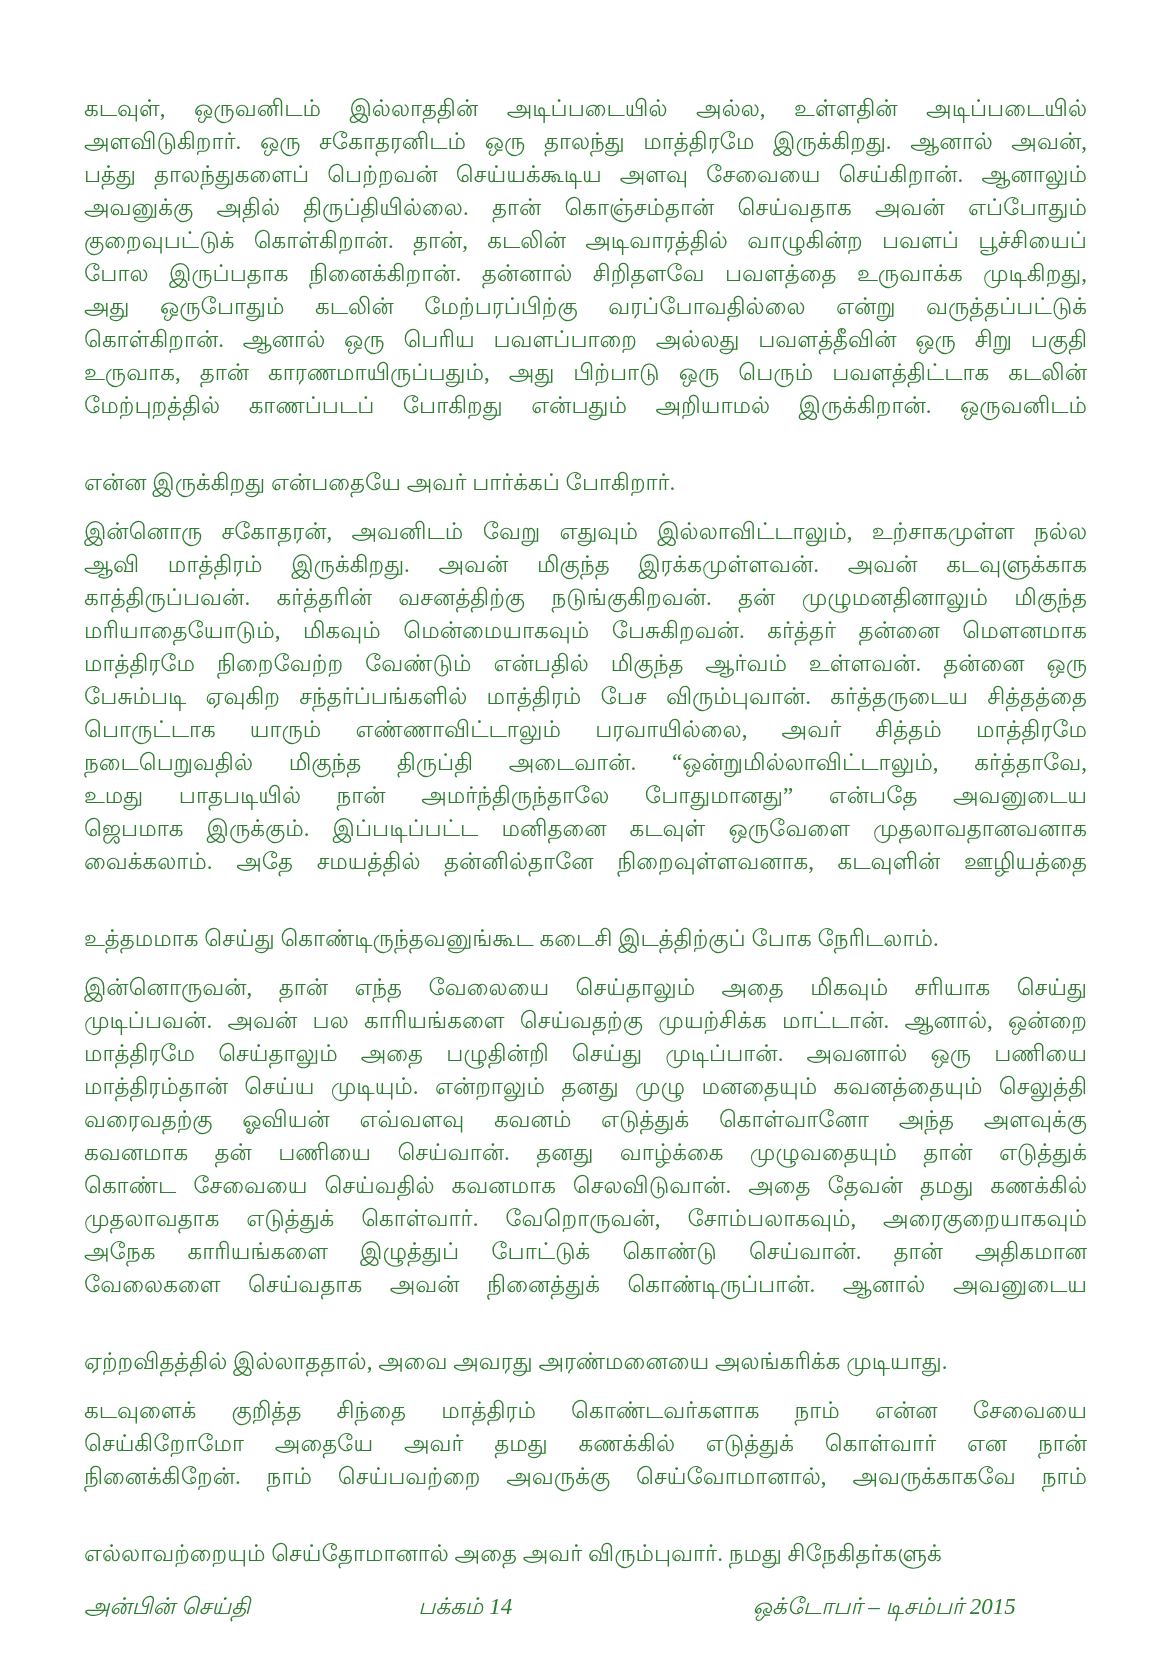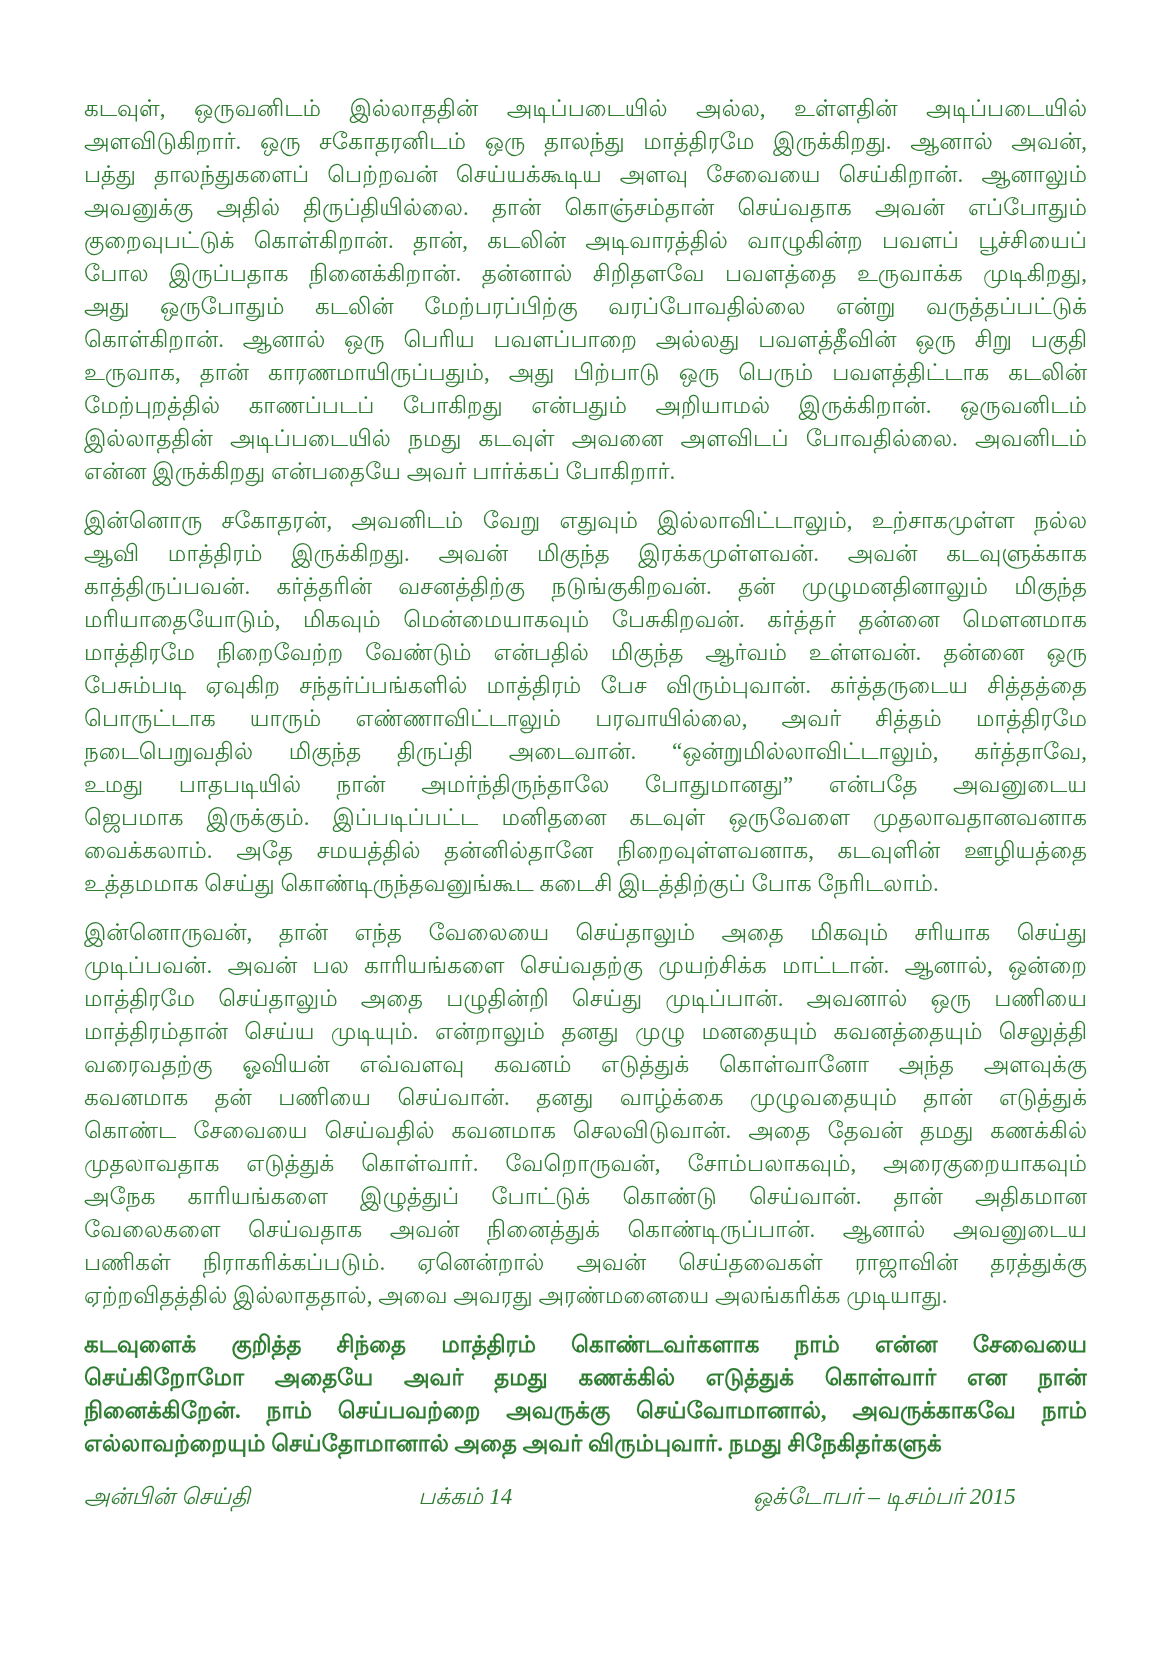--- a/index.html
+++ b/index.html
@@ -21,22 +21,23 @@
     height: 33px;
     line-height: 33px;
     overflow: hidden;
     text-align: justify;
     text-align-last: justify;
     white-space: normal;
   }
   .para .line:last-child {
     text-align: left;
     text-align-last: left;
+    margin-top: 44px;
   }
-  .para.bold .line { font-weight: bold; }
+  .para.bold .line { font-weight: normal; }
   .footer {
     margin-top: 22px;
     display: flex;
     align-items: baseline;
     font-style: italic;
     font-size: 23px;
     line-height: 30px;
   }
   .footer .f-left  { flex: 1 1 0; text-align: left; font-family: Liberation Serif, serif; }
   .footer .f-mid   { flex: 1 1 0; text-align: left; }
@@ -51,21 +52,20 @@
         <div class="line">கடவுள், ஒருவனிடம் இல்லாததின் அடிப்படையில் அல்ல, உள்ளதின் அடிப்படையில்</div>
         <div class="line">அளவிடுகிறார். ஒரு சகோதரனிடம் ஒரு தாலந்து மாத்திரமே இருக்கிறது. ஆனால் அவன்,</div>
         <div class="line">பத்து தாலந்துகளைப் பெற்றவன் செய்யக்கூடிய அளவு சேவையை செய்கிறான். ஆனாலும்</div>
         <div class="line">அவனுக்கு அதில் திருப்தியில்லை. தான் கொஞ்சம்தான் செய்வதாக அவன் எப்போதும்</div>
         <div class="line">குறைவுபட்டுக் கொள்கிறான். தான், கடலின் அடிவாரத்தில் வாழுகின்ற பவளப் பூச்சியைப்</div>
         <div class="line">போல இருப்பதாக நினைக்கிறான். தன்னால் சிறிதளவே பவளத்தை உருவாக்க முடிகிறது,</div>
         <div class="line">அது ஒருபோதும் கடலின் மேற்பரப்பிற்கு வரப்போவதில்லை என்று வருத்தப்பட்டுக்</div>
         <div class="line">கொள்கிறான். ஆனால் ஒரு பெரிய பவளப்பாறை அல்லது பவளத்தீவின் ஒரு சிறு பகுதி</div>
         <div class="line">உருவாக, தான் காரணமாயிருப்பதும், அது பிற்பாடு ஒரு பெரும் பவளத்திட்டாக கடலின்</div>
         <div class="line">மேற்புறத்தில் காணப்படப் போகிறது என்பதும் அறியாமல் இருக்கிறான். ஒருவனிடம்</div>
-        <div class="line">இல்லாததின் அடிப்படையில் நமது கடவுள் அவனை அளவிடப் போவதில்லை. அவனிடம்</div>
         <div class="line">என்ன இருக்கிறது என்பதையே அவர் பார்க்கப் போகிறார்.</div>
       </div>
     <div class="para">
         <div class="line">இன்னொரு சகோதரன், அவனிடம் வேறு எதுவும் இல்லாவிட்டாலும், உற்சாகமுள்ள நல்ல</div>
         <div class="line">ஆவி மாத்திரம் இருக்கிறது. அவன் மிகுந்த இரக்கமுள்ளவன். அவன் கடவுளுக்காக</div>
         <div class="line">காத்திருப்பவன். கர்த்தரின் வசனத்திற்கு நடுங்குகிறவன். தன் முழுமனதினாலும் மிகுந்த</div>
         <div class="line">மரியாதையோடும், மிகவும் மென்மையாகவும் பேசுகிறவன். கர்த்தர் தன்னை மௌனமாக</div>
         <div class="line">மாத்திரமே நிறைவேற்ற வேண்டும் என்பதில் மிகுந்த ஆர்வம் உள்ளவன். தன்னை ஒரு</div>
         <div class="line">பேசும்படி ஏவுகிற சந்தர்ப்பங்களில் மாத்திரம் பேச விரும்புவான். கர்த்தருடைய சித்தத்தை</div>
         <div class="line">பொருட்டாக யாரும் எண்ணாவிட்டாலும் பரவாயில்லை, அவர் சித்தம் மாத்திரமே</div>
@@ -79,21 +79,20 @@
         <div class="line">இன்னொருவன், தான் எந்த வேலையை செய்தாலும் அதை மிகவும் சரியாக செய்து</div>
         <div class="line">முடிப்பவன். அவன் பல காரியங்களை செய்வதற்கு முயற்சிக்க மாட்டான். ஆனால், ஒன்றை</div>
         <div class="line">மாத்திரமே செய்தாலும் அதை பழுதின்றி செய்து முடிப்பான். அவனால் ஒரு பணியை</div>
         <div class="line">மாத்திரம்தான் செய்ய முடியும். என்றாலும் தனது முழு மனதையும் கவனத்தையும் செலுத்தி</div>
         <div class="line">வரைவதற்கு ஓவியன் எவ்வளவு கவனம் எடுத்துக் கொள்வானோ அந்த அளவுக்கு</div>
         <div class="line">கவனமாக தன் பணியை செய்வான். தனது வாழ்க்கை முழுவதையும் தான் எடுத்துக்</div>
         <div class="line">கொண்ட சேவையை செய்வதில் கவனமாக செலவிடுவான். அதை தேவன் தமது கணக்கில்</div>
         <div class="line">முதலாவதாக எடுத்துக் கொள்வார். வேறொருவன், சோம்பலாகவும், அரைகுறையாகவும்</div>
         <div class="line">அநேக காரியங்களை இழுத்துப் போட்டுக் கொண்டு செய்வான். தான் அதிகமான</div>
         <div class="line">வேலைகளை செய்வதாக அவன் நினைத்துக் கொண்டிருப்பான். ஆனால் அவனுடைய</div>
-        <div class="line">பணிகள் நிராகரிக்கப்படும். ஏனென்றால் அவன் செய்தவைகள் ராஜாவின் தரத்துக்கு</div>
         <div class="line">ஏற்றவிதத்தில் இல்லாததால், அவை அவரது அரண்மனையை அலங்கரிக்க முடியாது.</div>
       </div>
     <div class="para bold">
         <div class="line">கடவுளைக் குறித்த சிந்தை மாத்திரம் கொண்டவர்களாக நாம் என்ன சேவையை</div>
         <div class="line">செய்கிறோமோ அதையே அவர் தமது கணக்கில் எடுத்துக் கொள்வார் என நான்</div>
         <div class="line">நினைக்கிறேன். நாம் செய்பவற்றை அவருக்கு செய்வோமானால், அவருக்காகவே நாம்</div>
         <div class="line">எல்லாவற்றையும் செய்தோமானால் அதை அவர் விரும்புவார். நமது சிநேகிதர்களுக்</div>
       </div>
   </div>
   <div class="footer">

